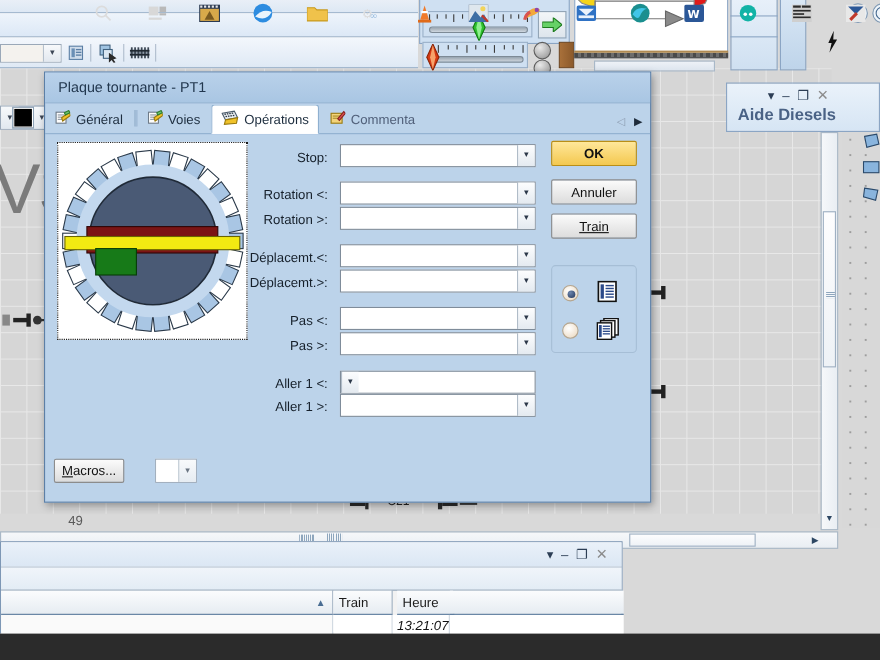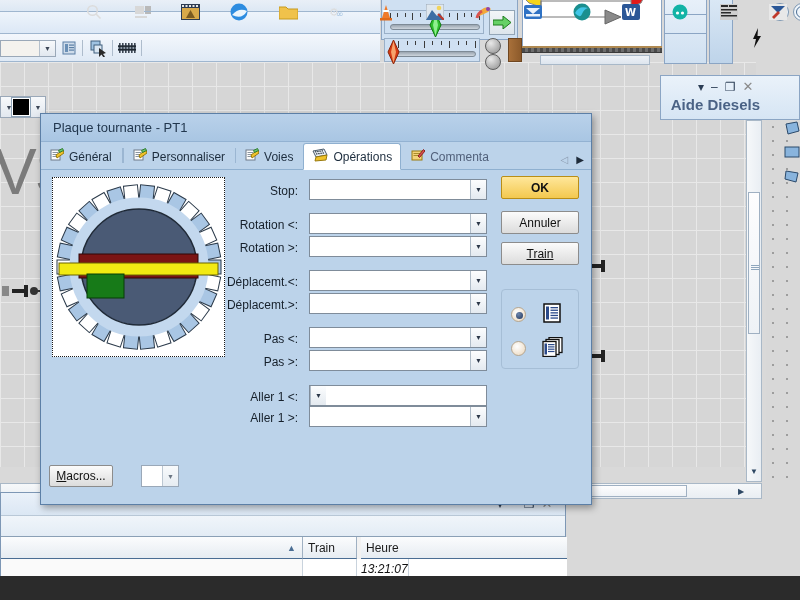--- a/index.html
+++ b/index.html
@@ -569,21 +569,21 @@
 
       <div class="log-cell" style="left:0;top:22px;width:302px;background:#fafafa;"></div>
       <div class="log-cell" style="left:302px;top:22px;width:54px;"></div>
       <div class="log-cell" style="left:356px;top:22px;width:52px;font-style:italic;">13:21:07</div>
       <div class="log-cell" style="left:408px;top:22px;width:158px;border-right:none;"></div>
     </div>
   </div>
   <div style="position:absolute;left:272px;top:486px;width:14px;height:6px;
               background:repeating-linear-gradient(to right,#8ea6bd 0 1px,transparent 1px 2px);"></div>
 
-  <div class="dialog" style="left:40px;top:65px;width:552px;height:392px;margin-top:48px;">
+  <div class="dialog" style="left:40px;top:65px;width:552px;height:392px;">
 
     <div class="dlg-titlebar">
       <span class="dlg-title">Plaque tournante - PT1</span>
     </div>
 
     <div class="tabstrip" style="top:28px;">
       <div class="tab">
         <span>
           <svg width="14" height="14" viewBox="0 0 14 14">
             <rect x="1" y="2" width="9" height="10" fill="#fdfdfd" stroke="#6f7b88"></rect>
@@ -591,33 +591,20 @@
             <rect x="2.5" y="6" width="6" height="1" fill="#8a949f"></rect>
             <rect x="2.5" y="8" width="4" height="1" fill="#8a949f"></rect>
             <path d="M6 7 L13 2 L14 5 L7 10 Z" fill="#f0c22a" stroke="#9a7a0d"></path>
             <path d="M8.5 2.5 L12.5 0.5 L13.5 2.5 L9.5 4.5 Z" fill="#6fc36f" stroke="#2f7f2f"></path>
           </svg>
         </span>
         <span>Général</span>
       </div>
       <div class="tab-divider"></div>
       <div class="tab-divider"></div>
-      <div class="tab">
-        <span>
-          <svg width="14" height="14" viewBox="0 0 14 14">
-            <rect x="1" y="2" width="9" height="10" fill="#fdfdfd" stroke="#6f7b88"></rect>
-            <rect x="2.5" y="4" width="6" height="1" fill="#8a949f"></rect>
-            <rect x="2.5" y="6" width="6" height="1" fill="#8a949f"></rect>
-            <rect x="2.5" y="8" width="4" height="1" fill="#8a949f"></rect>
-            <path d="M6 7 L13 2 L14 5 L7 10 Z" fill="#f0c22a" stroke="#9a7a0d"></path>
-            <path d="M8.5 2.5 L12.5 0.5 L13.5 2.5 L9.5 4.5 Z" fill="#6fc36f" stroke="#2f7f2f"></path>
-          </svg>
-        </span>
-        <span>Personnaliser</span>
-      </div>
       <div class="tab-divider"></div>
       <div class="tab">
         <span>
           <svg width="14" height="14" viewBox="0 0 14 14">
             <rect x="1" y="2" width="9" height="10" fill="#fdfdfd" stroke="#6f7b88"></rect>
             <rect x="2.5" y="4" width="6" height="1" fill="#8a949f"></rect>
             <rect x="2.5" y="6" width="6" height="1" fill="#8a949f"></rect>
             <rect x="2.5" y="8" width="4" height="1" fill="#8a949f"></rect>
             <path d="M6 7 L13 2 L14 5 L7 10 Z" fill="#f0c22a" stroke="#9a7a0d"></path>
             <path d="M8.5 2.5 L12.5 0.5 L13.5 2.5 L9.5 4.5 Z" fill="#6fc36f" stroke="#2f7f2f"></path>

